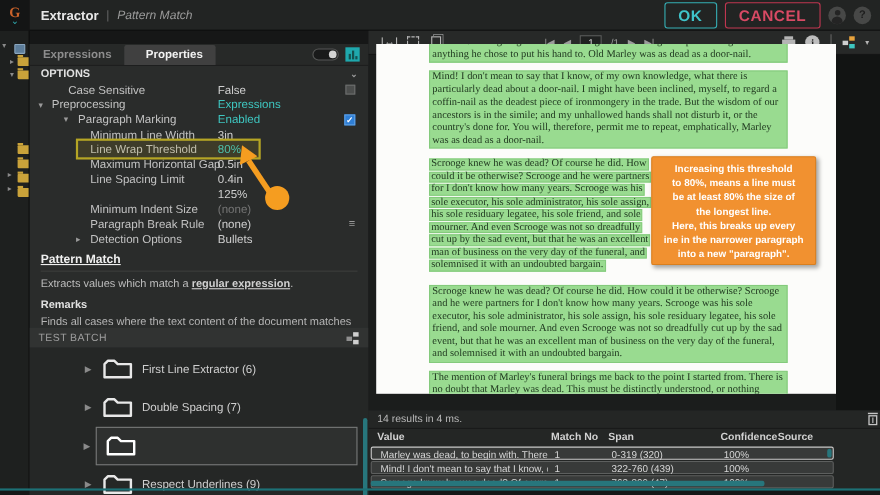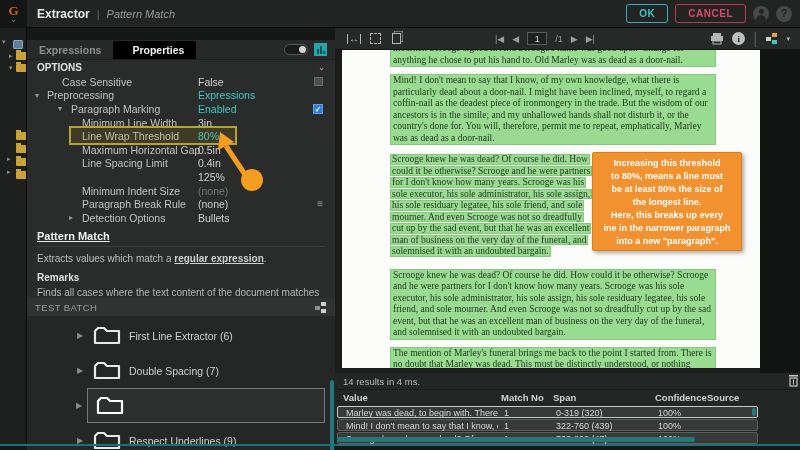--- a/index.html
+++ b/index.html
@@ -11,21 +11,21 @@
   .topbar { position:absolute; left:0; top:0; width:800px; height:28px; background:#222423;
             display:flex; align-items:center; border-bottom:1px solid #0c0d0d; }
   .logo { width:27px; height:28px; background:#141515; display:flex; flex-direction:column;
           align-items:center; justify-content:center; margin-right:10px; }
   .logo .g { color:#c9622a; font-family:"Liberation Serif",serif; font-weight:bold; font-size:13px; line-height:11px;}
   .logo .chev { color:#2fa6ab; font-size:9px; line-height:6px; }
   .apptitle { color:#e8e8e8; font-weight:bold; font-size:12px; }
   .titlesep { color:#666; margin:0 7px; font-size:11px; }
   .subtitle { color:#9a9a9a; font-size:11px; font-style:italic; }
   .topbar-right { margin-left:auto; display:flex; align-items:center; gap:7px; padding-right:8px; }
-  .btn { border-radius:3px; font-size:10px; font-weight:bold; letter-spacing:.5px;
+  .btn { border-radius:3px; font-size:14px; font-weight:bold; letter-spacing:.5px;
          padding:3px 12px; background:transparent; cursor:pointer; }
   .btn.ok { border:1px solid #35aeb4; color:#3fc3c9; }
   .btn.cancel { border:1px solid #c03650; color:#d84a64; }
   .circle-ic { width:16px; height:16px; border-radius:50%; background:#474847; color:#1d1d1d;
                display:flex; align-items:center; justify-content:center; font-size:10px; font-weight:bold; }
   .person { position:relative; overflow:hidden; }
   .person .head { position:absolute; top:3px; left:5.5px; width:5px; height:5px; border-radius:50%; background:#242424;}
   .person .body { position:absolute; top:9px; left:3px; width:10px; height:7px; border-radius:5px 5px 0 0; background:#242424;}
 
   
@@ -35,21 +35,21 @@
   .mini-cube { width:10px; height:9px; background:#5d7d9a; border:1px solid #8aa7c0; border-radius:1px;}
   .mini-folder { width:11px; height:8px; background:#c9a23a; border-radius:1px; }
   .mini-folder:before { content:""; position:absolute; top:-2px; left:0; width:5px; height:2px; background:#c9a23a; }
   .mini-arrow { color:#8a8a8a; font-size:7px; }
 
   
   .panel { position:absolute; left:27px; top:40px; width:308px; height:417px; background:#2a2c2b; }
   .tabs { position:absolute; left:0; top:0; width:100%; height:20px; display:flex; align-items:center;
           border-bottom:1px solid #1d1e1e; background:#272928; }
   .tab { font-size:10.5px; padding:3px 12px; color:#8d8d8d; font-weight:bold; }
-  .tab.active { background:#000000; color:#f2f2f2; border-radius:2px 2px 0 0;padding-left:19px; }
+  .tab.active { background:#404040; color:#f2f2f2; border-radius:2px 2px 0 0;padding-left:19px; }
   .toggle { width:24px; height:11px; border-radius:6px; background:#191a1a; border:1px solid #565756;
             position:relative; margin-left:auto; margin-right:6px;}
   .toggle .knob { position:absolute; right:1px; top:1px; width:7px; height:7px; border-radius:50%; background:#d4d4d4; }
   .charticon { width:13px; height:13px; background:#1fa8ad; margin-right:8px; display:flex; align-items:flex-end;
                justify-content:center; gap:1px; padding:2px; }
   .charticon i { display:block; width:2px; background:#14504f; }
   .options-hdr { position:absolute; left:0; top:20px; width:100%; height:15px; display:flex; align-items:center;
                  padding:0 10px; color:#e0e0e0; font-size:10px; font-weight:bold; }
   .options-hdr .caret { margin-left:auto; color:#9a9a9a; font-size:8px; }
   .props { position:absolute; left:0; top:35px; width:100%; }
@@ -97,21 +97,21 @@
   .fitw { font-size:10px; border-left:1px solid #b5b5b5; border-right:1px solid #b5b5b5; padding:0 1px; line-height:10px;}
   .marquee { width:11px; height:11px; border:1px dashed #b5b5b5; }
   .pages-ic { width:9px; height:11px; border:1px solid #b5b5b5; box-shadow:2px -2px 0 -0.5px #272928, 2px -2px 0 0 #b5b5b5; margin-left:2px;}
   .vt-center { position:absolute; left:160px; display:flex; align-items:center; gap:8px; font-size:9px; color:#9b9b9b;}
   .pgbox { width:20px; height:13px; border:1px solid #5a5c5b; background:#1f2120; color:#d8d8d8;
            text-align:center; font-size:9px; line-height:12px; }
   .vt-right { margin-left:auto; display:flex; align-items:center; gap:8px; padding-right:10px; }
   .vsep { color:#555; }
   .info-ic { width:13px; height:13px; border-radius:50%; background:#bdbdbd; color:#222; font-weight:bold;
              font-size:9px; display:flex; align-items:center; justify-content:center; font-family:"Liberation Serif",serif;}
-  .page { position:absolute; left:7px; top:22px; width:418px; height:318px; background:#fcfcfa; overflow:hidden;
+  .page { position:absolute; left:7px; top:12px; width:418px; height:318px; background:#fcfcfa; overflow:hidden;
           font-family:"Liberation Serif",serif; font-size:9.5px; line-height:11.5px; color:#1d351d; }
   .pagein { padding:0 44px 0 48px; }
   .hlblock { background:#99db90; box-shadow:0 0 0 1px #84ca7c inset; padding:1px 3px; }
   .hlline { display:inline-block; background:#99db90; box-shadow:0 0 0 1px #84ca7c inset;
             padding:0 2px; height:10.6px; line-height:10.6px; white-space:nowrap; margin-bottom:0px; }
   .narrowwrap { position:relative; }
   .note { position:absolute; left:202px; top:-2px; width:150px; height:99px; background:#f19130;
           border:1px solid #d97f1f; border-radius:2px; box-shadow:2px 2px 4px rgba(0,0,0,.35);
           color:#fff; font-family:"Liberation Sans",sans-serif; font-weight:bold; font-size:9px;
           line-height:13px; text-align:center; white-space:pre-line; padding-top:4px; }

